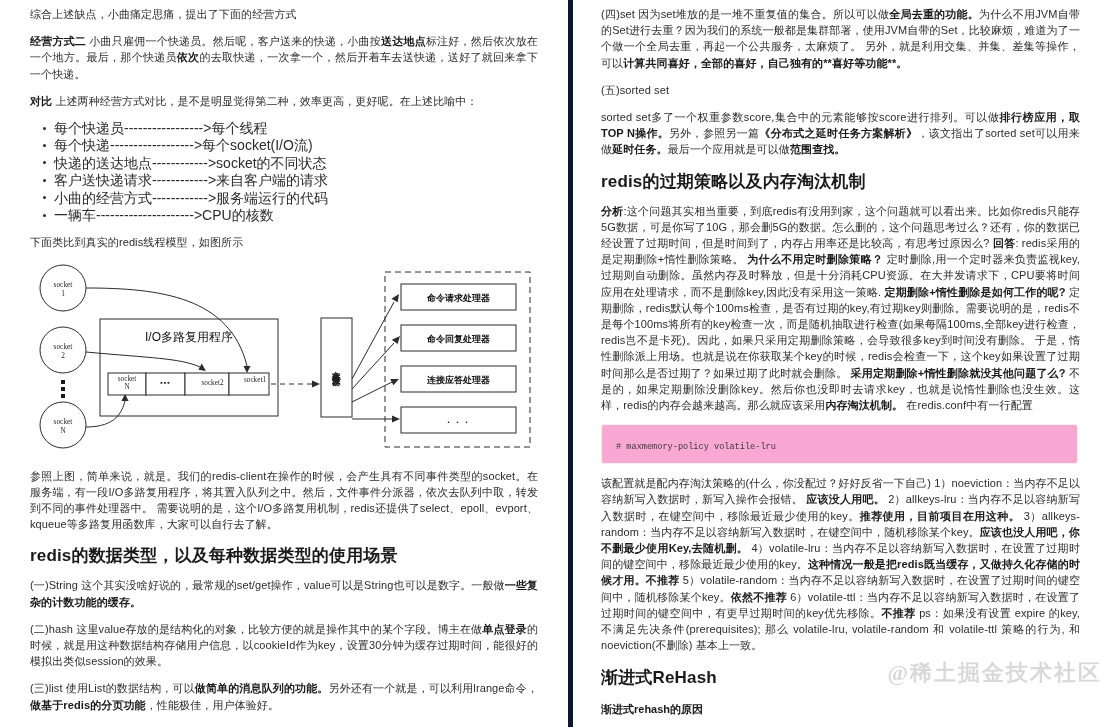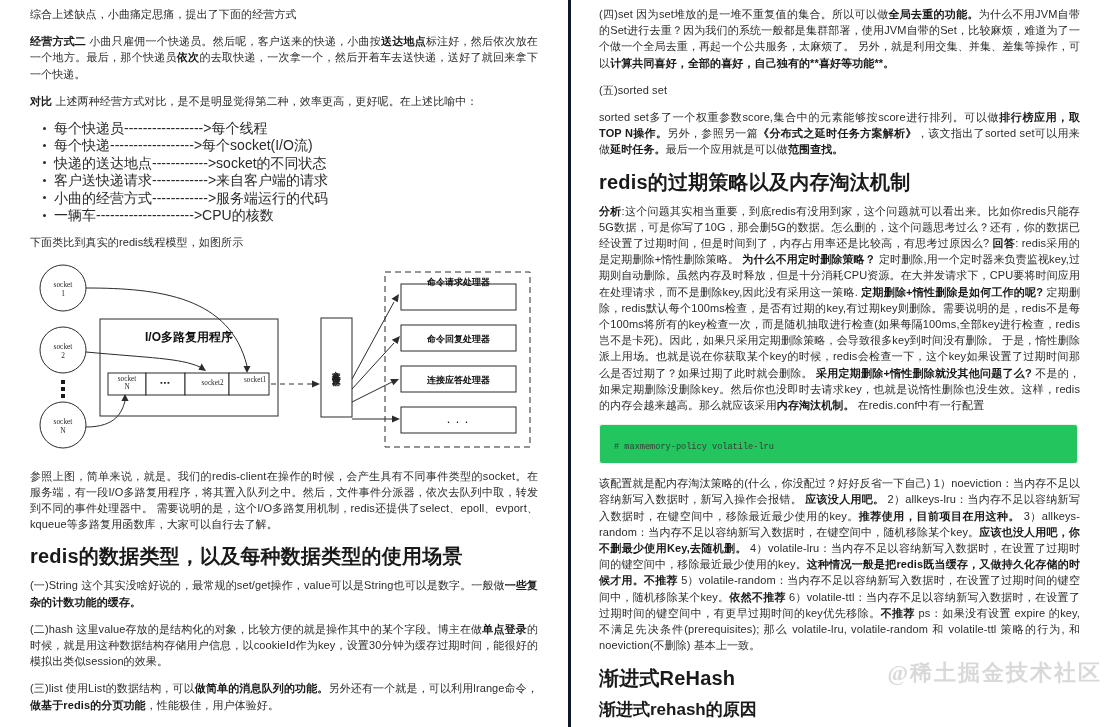--- a/index.html
+++ b/index.html
@@ -16,44 +16,44 @@
     background: #fff;
     display: flex;
     overflow: hidden;
   }
   .column {
     position: relative;
     height: 727px;
     overflow: hidden;
   }
   .col-left  { width: 568px; padding: 6px 30px 0 30px; }
-  .col-right { width: 550px; padding: 6px 38px 0 28px; border-left: 3px solid #0f172a; }
+  .col-right { width: 550px; padding: 6px 38px 0 28px; border-left: 5px solid #0f172a; }
 
   p.para {
     margin: 0 0 11px 0;
     font-size: 11px;
     line-height: 16.2px;
     color: #2b2b2b;
     text-align: justify;
     letter-spacing: 0.01em;
   }
 
   b, strong { font-weight: 700; color: #1a1a1a; }
 
   h2.sec {
     margin: 14px 0 11px 0;
-    font-size: 20px;
+    font-size: 17px;
     line-height: 20px;
     font-weight: 700;
     color: #1a1a1a;
     letter-spacing: 0.01em;
   }
   h3.sub {
     margin: 13px 0 9px 0;
-    font-size: 17px;
+    font-size: 11px;
     line-height: 17px;
     font-weight: 700;
     color: #1a1a1a;
   }
 
   ul.bullets {
     margin: 0 0 11px 0;
     padding-left: 24px;
     list-style: none;
   }
@@ -68,21 +68,21 @@
     content: "";
     position: absolute;
     left: -11px; top: 6.5px;
     width: 3px; height: 3px;
     border-radius: 50%;
     background: #2b2b2b;
   }
 
   .codeblock {
     margin: 10px 2px 11px 0;
-    background: #22c55e;
+    background: #f9a8d4;
     border-radius: 3px;
     padding: 10px 14px;
     border: 1px solid #f0f0f0;
   }
   .codeblock code {
     font-family: "Liberation Mono", "DejaVu Sans Mono", monospace;
     font-size: 8.6px;
     color: #3a3a3a;
     white-space: pre;
   }
@@ -98,21 +98,21 @@
   .dg-label {
     position: absolute;
     font-family: "Liberation Serif", "DejaVu Serif", serif;
     color: #1f1f1f;
     text-align: center;
     pointer-events: none;
   }
   .sock-lbl { font-size: 7.4px; line-height: 9px; }
   .mux-title {
     font-family: "Liberation Sans", sans-serif;
-    font-weight: 700;
+    font-weight: 400;
     font-size: 12px;
     color: #111;
   }
   .queue-lbl { font-size: 7.2px; line-height: 8.6px; }
   .disp-lbl {
     font-family: "Liberation Sans", sans-serif;
     font-weight: 700;
     font-size: 8.6px;
     line-height: 10.4px;
     writing-mode: vertical-rl;
@@ -233,21 +233,21 @@
         <span>N</span>
       </div>
       <div class="dg-label queue-lbl" style="left:116px; top:117px; width:39px; font-weight:700; letter-spacing:1px;">▪▪▪</div>
       <div class="dg-label queue-lbl" style="left:155px; top:117px; width:55px;">socket2</div>
       <div class="dg-label queue-lbl" style="left:199px; top:114px; width:52px;">socket1</div>
 
       <div class="dg-label" style="left:291px; top:58px; width:31px; height:96px; display:flex; align-items:center; justify-content:center;">
         <span class="disp-lbl">文件事件分派器</span>
       </div>
 
-      <div class="dg-label handler-lbl" style="left:371px; top:14px; width:115px;">命令请求处理器</div>
+      <div class="dg-label handler-lbl" style="left:371px; top:30px; width:115px;">命令请求处理器</div>
       <div class="dg-label handler-lbl" style="left:371px; top:71px; width:115px;">命令回复处理器</div>
       <div class="dg-label handler-lbl" style="left:371px; top:112px; width:115px;">连接应答处理器</div>
       <div class="dg-label handler-lbl" style="left:371px; top:153px; width:115px; letter-spacing:2px;">. . .</div>
     </div>
 
     <p class="para"><span>参照上图，简单来说，就是。我们的redis-client在操作的时候，会产生具有不同事件类型的socket。在服务端，有一段I/O多路复用程序，将其置入队列之中。然后，文件事件分派器，依次去队列中取，转发到不同的事件处理器中。 需要说明的是，这个I/O多路复用机制，redis还提供了select、epoll、evport、kqueue等多路复用函数库，大家可以自行去了解。</span></p>
 
     <h2 class="sec">redis的数据类型，以及每种数据类型的使用场景</h2>
 
     <p class="para"><span>(一)String 这个其实没啥好说的，最常规的set/get操作，value可以是String也可以是数字。一般做</span><b>一些复杂的计数功能的缓存。</b></p>

